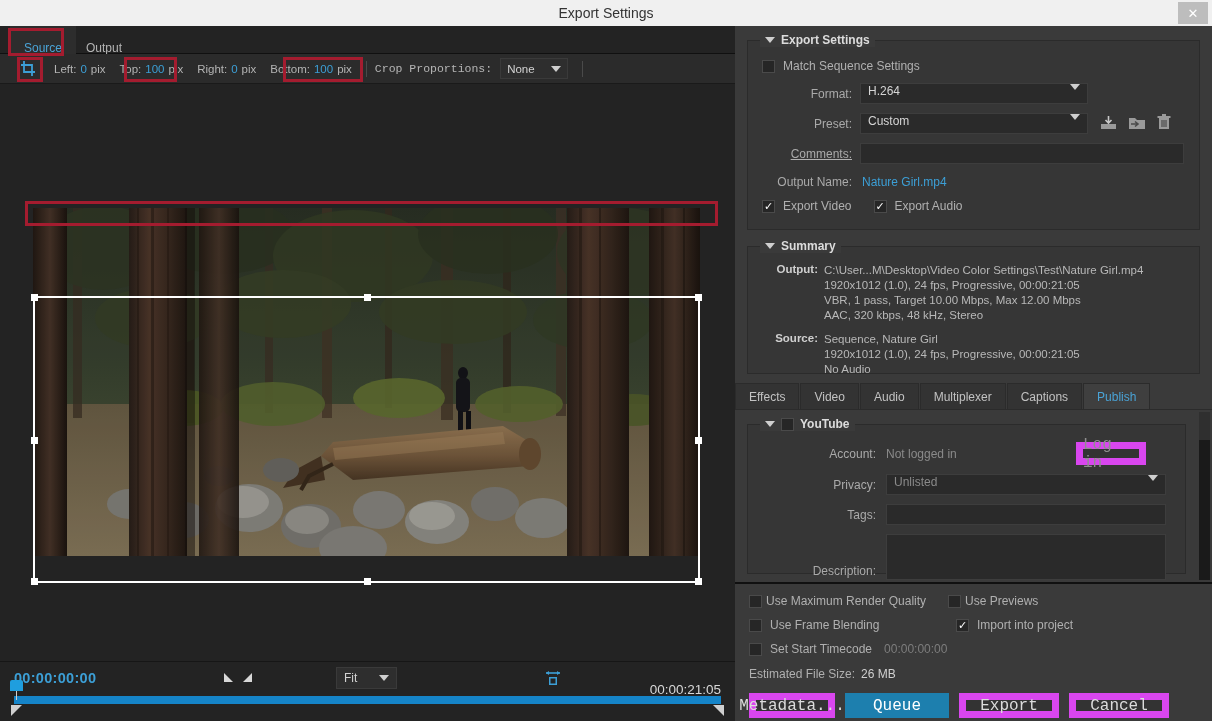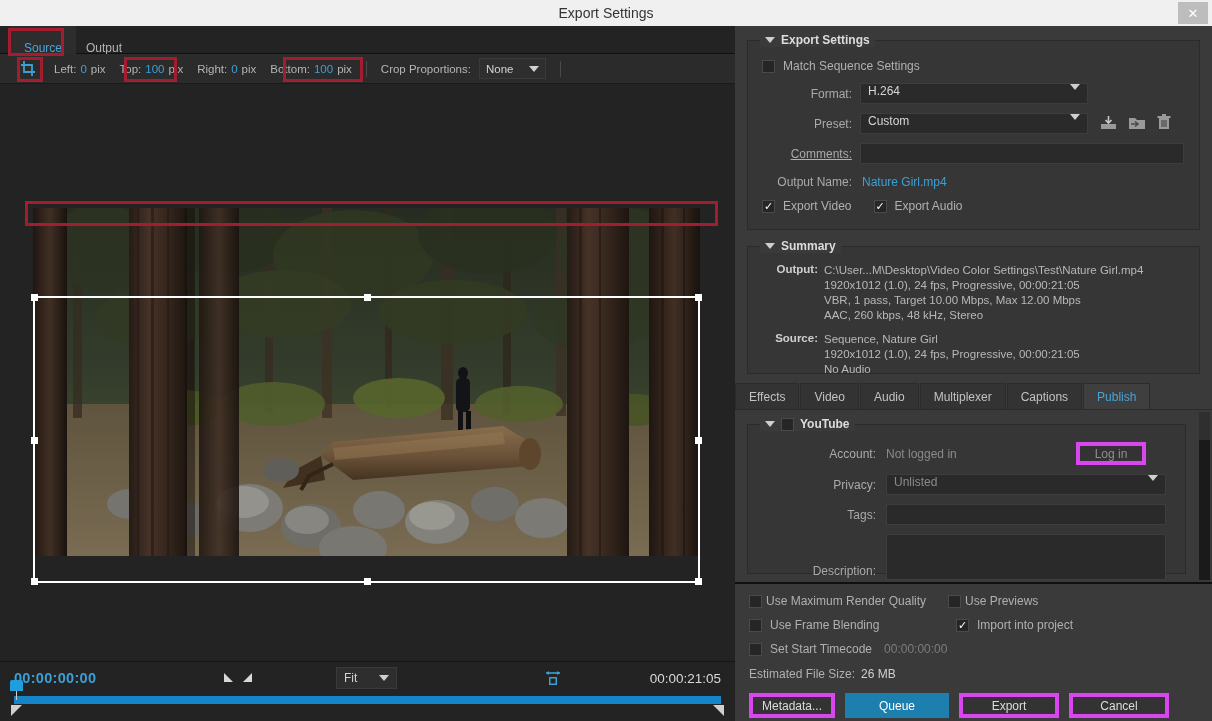--- a/index.html
+++ b/index.html
@@ -54,21 +54,21 @@
     width: 22px; height: 20px; margin-left: 18px;
     display: flex; align-items: center; justify-content: center;
   }
   .crop-field { display: flex; align-items: center; gap: 4px; margin-left: 14px; }
   .crop-field .lbl { color: #b4b4b4; }
   .crop-field .val { color: #3c9fd6; }
   .crop-field .unit { color: #b4b4b4; }
   .crop-sep {
     width: 1px; height: 16px; background: #4a4a4a; margin-left: 14px;
   }
-  .crop-prop-label { margin-left: 14px; color: #b4b4b4; }
+  .crop-prop-label { margin-left: 8px; color: #b4b4b4; font-family: Liberation Mono, monospace; }
   .select-box {
     margin-left: 8px; height: 21px; background: #2e2e2e;
     border: 1px solid #3a3a3a; display: flex; align-items: center;
     padding: 0 6px; gap: 16px; font-size: 11.5px; color: #d2d2d2; cursor: pointer;
   }
   .caret { width: 0; height: 0; border-left: 5px solid transparent;
     border-right: 5px solid transparent; border-top: 6px solid #cfcfcf; }
 
   
   .stage {
@@ -94,21 +94,21 @@
   
   .transport {
     position: absolute; left: 0; top: 635px; width: 735px; height: 86px;
     background: #232323; border-top: 1px solid #161616;
   }
   .tc-left {
     position: absolute; left: 14px; top: 8px; font-size: 14.5px;
     color: #3c9fd6; font-weight: bold; letter-spacing: .3px;
   }
   .tc-right {
-    position: absolute; right: 14px; top: 9px; font-size: 13.5px; color: #d8d8d8;
+    position: absolute; right: 14px; top: 20px; font-size: 13.5px; color: #d8d8d8;
   }
   .inout-marks { position: absolute; left: 224px; top: 11px; display: flex; gap: 10px; }
   .mark-in { width: 0; height: 0; border-left: 9px solid #d8d8d8;
     border-top: 9px solid transparent; }
   .mark-out { width: 0; height: 0; border-right: 9px solid #d8d8d8;
     border-top: 9px solid transparent; }
   .fit-select {
     position: absolute; left: 336px; top: 641px; height: 22px; background: #2e2e2e;
     border: 1px solid #3a3a3a; display: flex; align-items: center; gap: 22px;
     padding: 0 7px; font-size: 12px; color: #d2d2d2; cursor: pointer;
@@ -193,24 +193,24 @@
   }
   .vscroll .thumb { position: absolute; left: 0; top: 0; width: 11px;
     height: 28px; background: #2f2f2f; cursor: pointer; }
 
   .bottom-panel {
     position: absolute; left: 0; top: 556px; width: 477px; height: 139px;
     background: #3a3a3a; border-top: 2px solid #101010;
     padding: 10px 14px 0 14px;
   }
   .btn {
-    height: 25px; background: #333333; border: 4px solid #d946ef;
-    color: #dcdcdc; font-size: 12px; display: flex; align-items: center;
+    height: 25px; background: #333333; border: 7px solid #d946ef;
+    color: #dcdcdc; font-size: 16px; display: flex; align-items: center;
     justify-content: center; cursor: pointer;
-    font-family: Liberation Sans, sans-serif;
+    font-family: Liberation Mono, monospace;
   }
   .btn.primary { background: #1d7fae; border-color: #1d7fae; color: #ffffff; }
 
   
   .anno { position: absolute; border: 3px solid #a41c2f; pointer-events: none; }
 </style>
 </head>
 <body>
 
 <div id="app">
@@ -501,21 +501,21 @@
           <span class="tri-down"></span>
           <span>Summary</span>
         </div>
 
         <div style="display:flex; margin:16px 0 0 12px;">
           <span class="sum-label">Output:</span>
           <span class="sum-val">
             <div>C:\User...M\Desktop\Video Color Settings\Test\Nature Girl.mp4</div>
             <div>1920x1012 (1.0), 24 fps, Progressive, 00:00:21:05</div>
             <div>VBR, 1 pass, Target 10.00 Mbps, Max 12.00 Mbps</div>
-            <div>AAC, 260 kbps, 48 kHz, Stereo</div>
+            <div>AAC, 320 kbps, 48 kHz, Stereo</div>
           </span>
         </div>
 
         <div style="display:flex; margin:9px 0 0 12px;">
           <span class="sum-label">Source:</span>
           <span class="sum-val">
             <div>Sequence, Nature Girl</div>
             <div>1920x1012 (1.0), 24 fps, Progressive, 00:00:21:05</div>
             <div>No Audio</div>
           </span>

